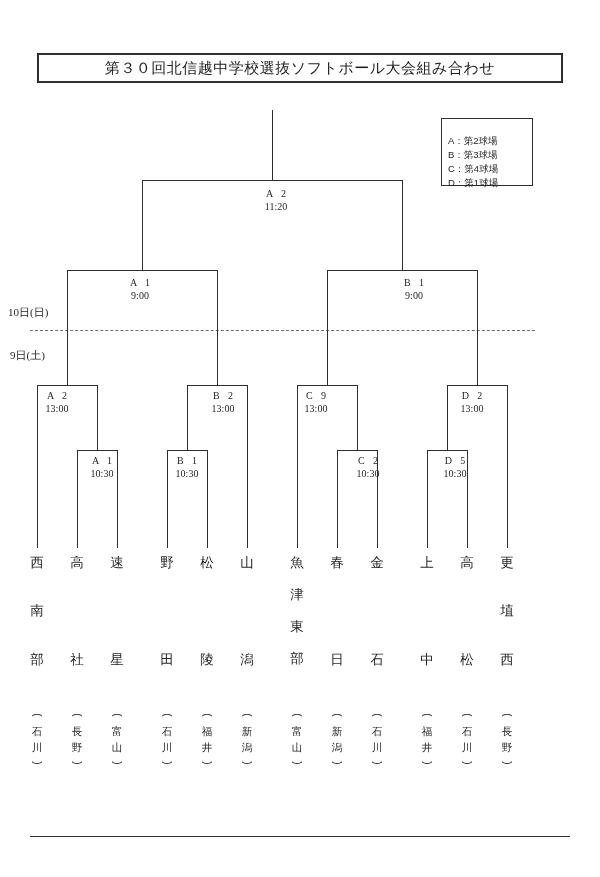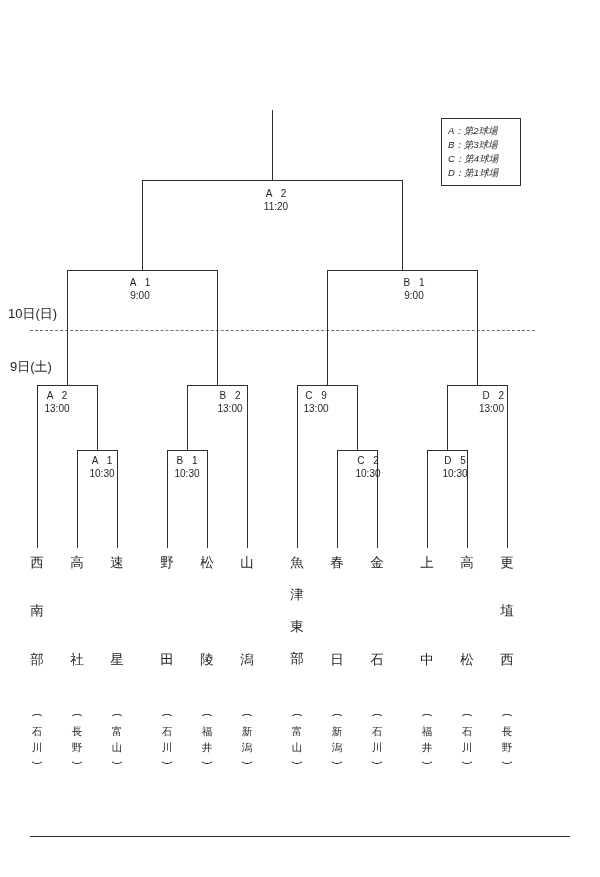--- a/index.html
+++ b/index.html
@@ -12,48 +12,49 @@
   .page { position:absolute; left:0; top:0; width:600px; height:877px; background:#ffffff; overflow:hidden; }
 
   .title-box {
     position:absolute; left:37px; top:53px; width:526px; height:30px;
     border:2px solid #2e2e2e; background:#fff;
     display:flex; align-items:center; justify-content:center;
     font-size:15px; letter-spacing:0.5px; white-space:nowrap;
   }
 
   .legend {
-    position:absolute; left:441px; top:118px; width:80px; height:68px;
-    border:1px solid #2e2e2e; padding:5px 6px;
-    font-size:9.5px; line-height:14px; background:#fff;font-style:italic;
+    position:absolute; left:441px; top:118px; width:92px; height:68px;
+    border:1px solid #2e2e2e; padding:15px 6px;
+    font-size:9.5px; line-height:14px; background:#fff;
   }
   .legend div { white-space:nowrap; }
 
   .hline { position:absolute; height:1px; background:#2e2e2e; }
   .vline { position:absolute; width:1px; background:#2e2e2e; }
   .dashed-line { position:absolute; left:30px; top:330px; width:505px; height:0; border-top:1px dashed #707070; }
   .footer-line { position:absolute; left:30px; top:836px; width:540px; height:1px; background:#2e2e2e; }
 
-  .date-label { position:absolute; font-size:13px; white-space:nowrap; }
+  .date-label { position:absolute; font-size:11px; white-space:nowrap;font-family:Liberation Serif, serif; }
   .date-sun { left:8px; top:305px; }
-  .date-sat { left:10px; top:358px;text-align:center; }
-
-  .match { position:absolute; width:64px; text-align:center; font-size:10px; line-height:12.5px; background:transparent; }
+  .date-sat { left:10px; top:348px;text-align:center; }
+
+  .match { position:absolute; width:64px; text-align:center; font-size:10px; line-height:12.5px; background:transparent;font-family:Liberation Serif, serif; }
   .match .venue { word-spacing:6px; white-space:pre; }
 
   .team-col { position:absolute; top:556px; width:20px; display:flex; flex-direction:column; align-items:center; }
   .team-name { height:110px; display:flex; flex-direction:column; justify-content:space-between; align-items:center; font-size:13.5px; line-height:1; }
   .team-pref { margin-top:44px; height:58px; display:flex; flex-direction:column; justify-content:space-between; align-items:center; font-size:10.5px; line-height:1; }
   .team-pref .paren { transform:rotate(90deg); font-size:10px; }
 </style>
 </head>
 <body>
 
 <div class="page">
 
+  <div class="title-box">第３０回北信越中学校選抜ソフトボール大会組み合わせ</div>
 
   <div class="legend">
     <div>A：第2球場</div>
     <div>B：第3球場</div>
     <div>C：第4球場</div>
     <div>D：第1球場</div>
   </div>
 
   <div class="date-label date-sun">10日(日)</div>
   <div class="dashed-line"></div>
@@ -109,31 +110,31 @@
   <div class="match" style="left:382px; top:277px;">
     <div class="venue">B 1</div>
     <div class="mtime">9:00</div>
   </div>
 
   <div class="match" style="left:25px; top:390px;">
     <div class="venue">A 2</div>
     <div class="mtime">13:00</div>
   </div>
 
-  <div class="match" style="left:198px; top:390px;">
+  <div class="match" style="left:191px; top:390px;">
     <div class="venue">B 2</div>
     <div class="mtime">13:00</div>
   </div>
 
   <div class="match" style="left:284px; top:390px;">
     <div class="venue">C 9</div>
     <div class="mtime">13:00</div>
   </div>
 
-  <div class="match" style="left:440px; top:390px;text-align:right;">
+  <div class="match" style="left:440px; top:390px;">
     <div class="venue">D 2</div>
     <div class="mtime">13:00</div>
   </div>
 
   <div class="match" style="left:70px; top:455px;">
     <div class="venue">A 1</div>
     <div class="mtime">10:30</div>
   </div>
 
   <div class="match" style="left:155px; top:455px;">

